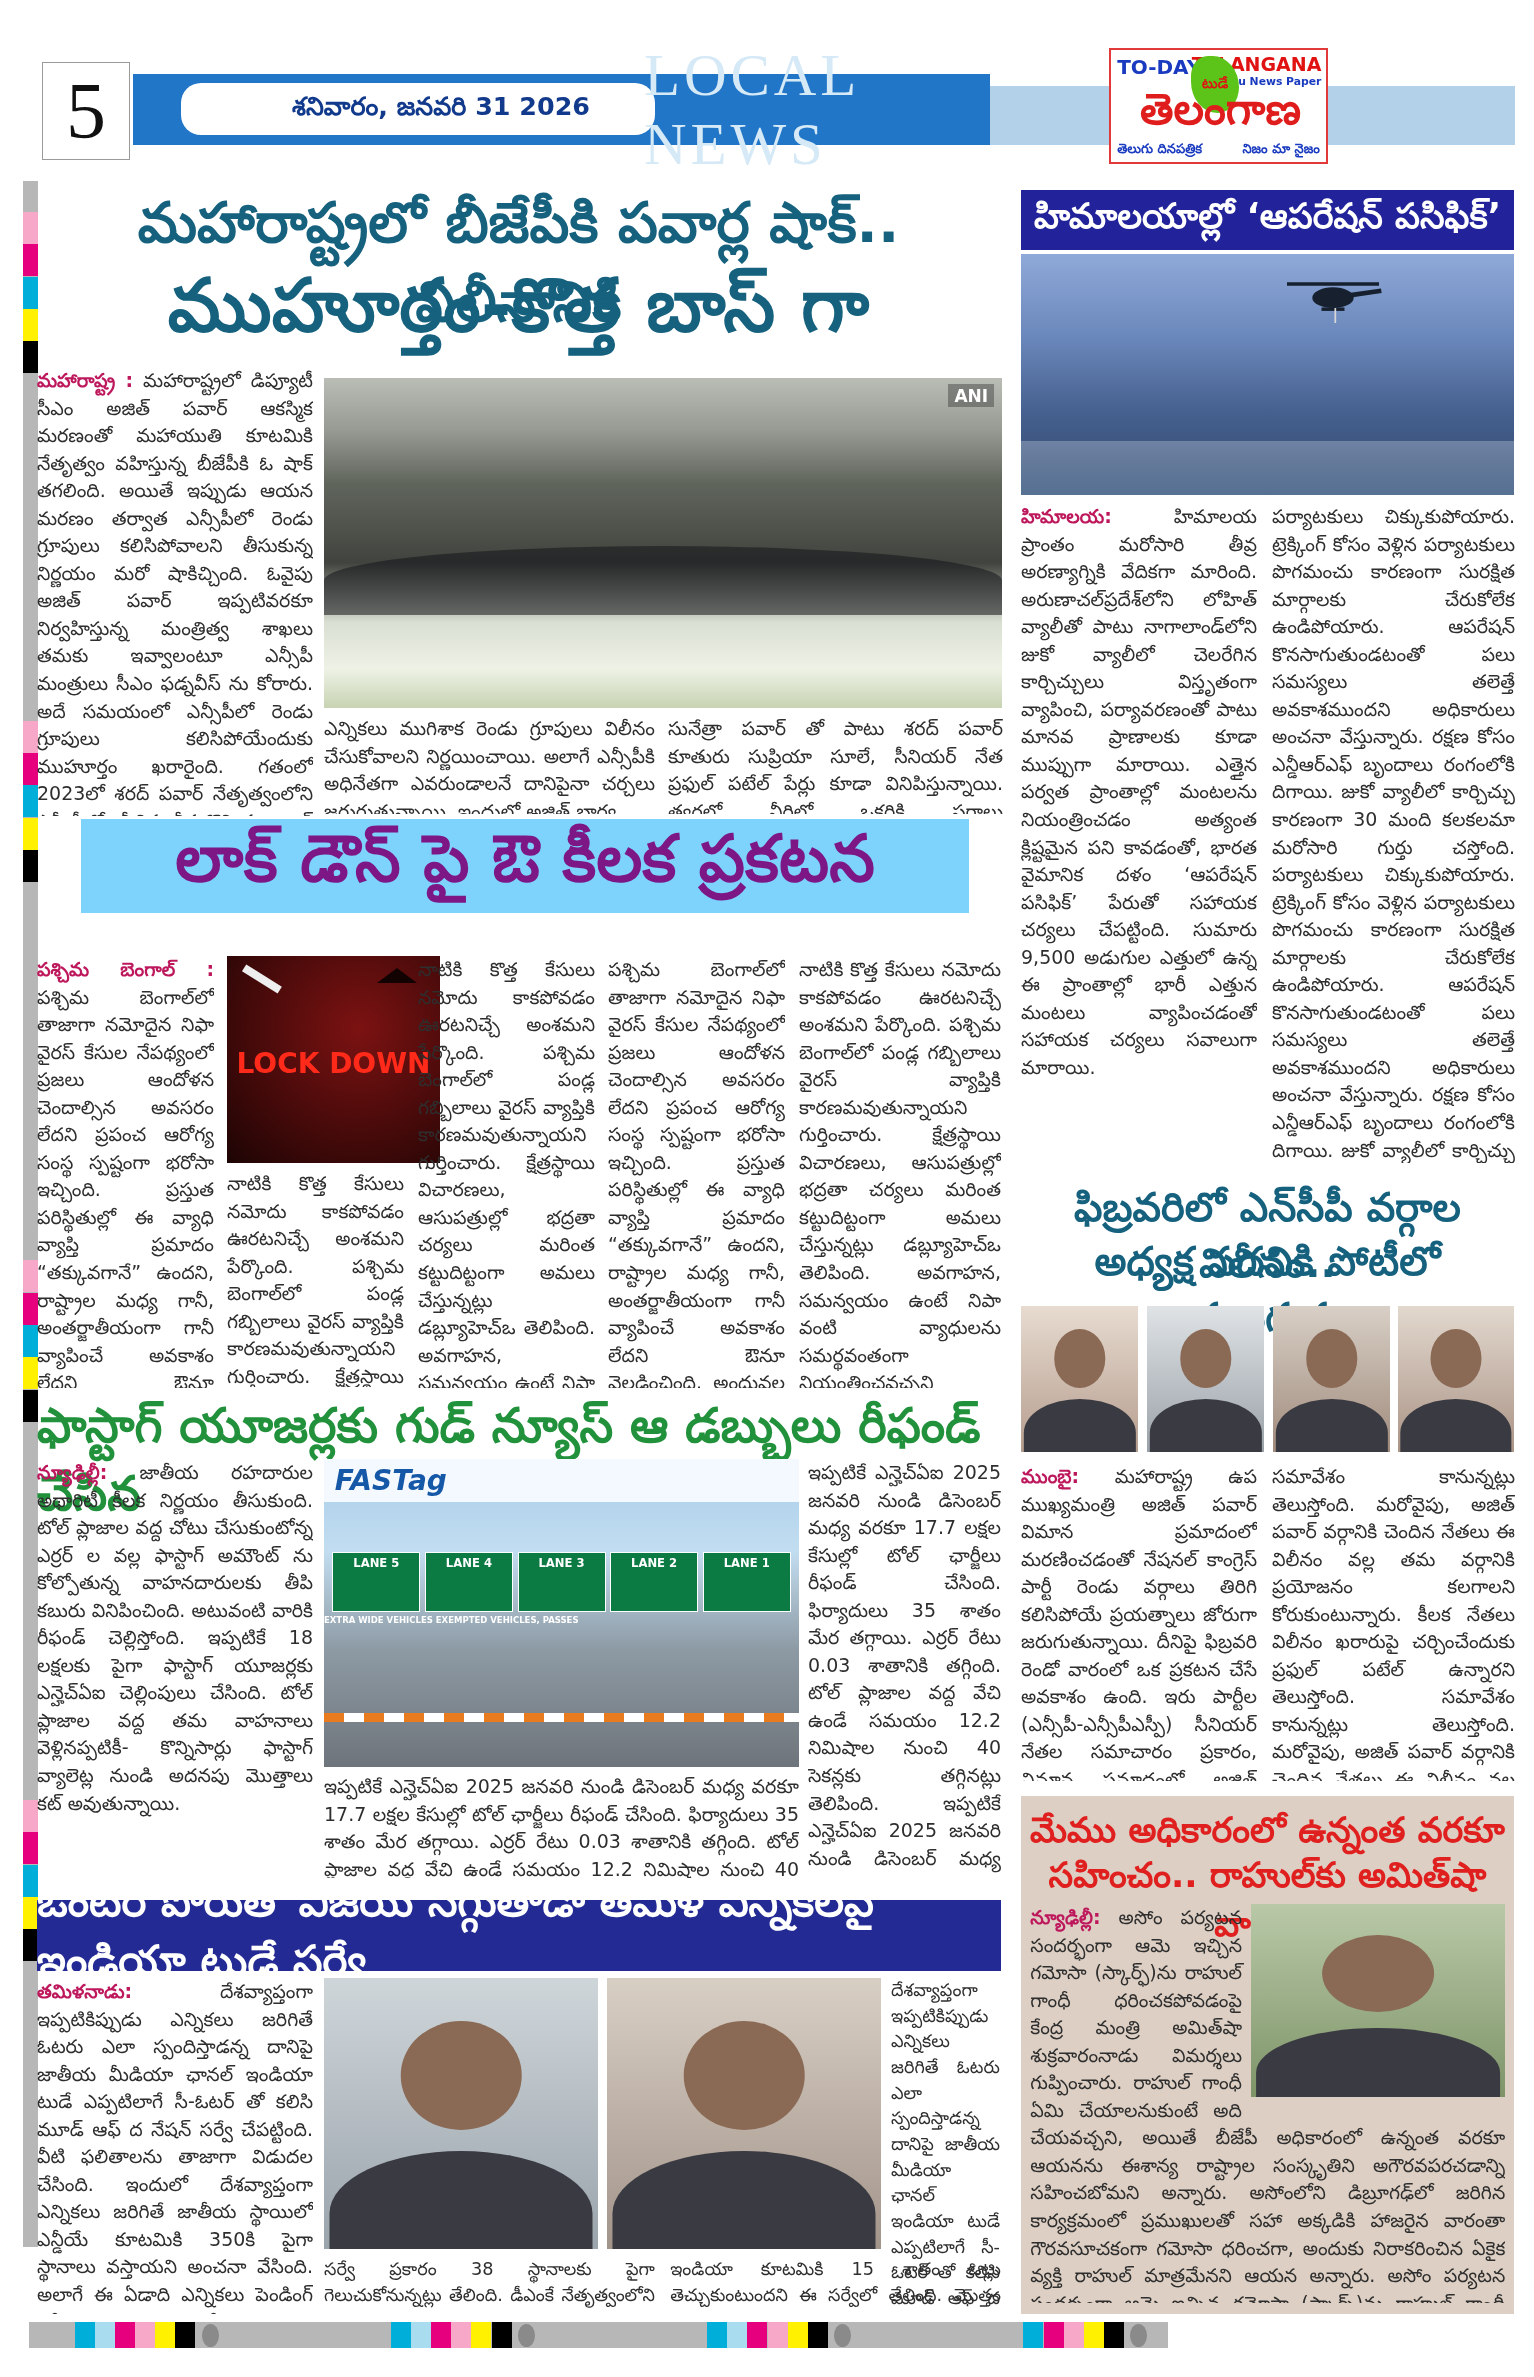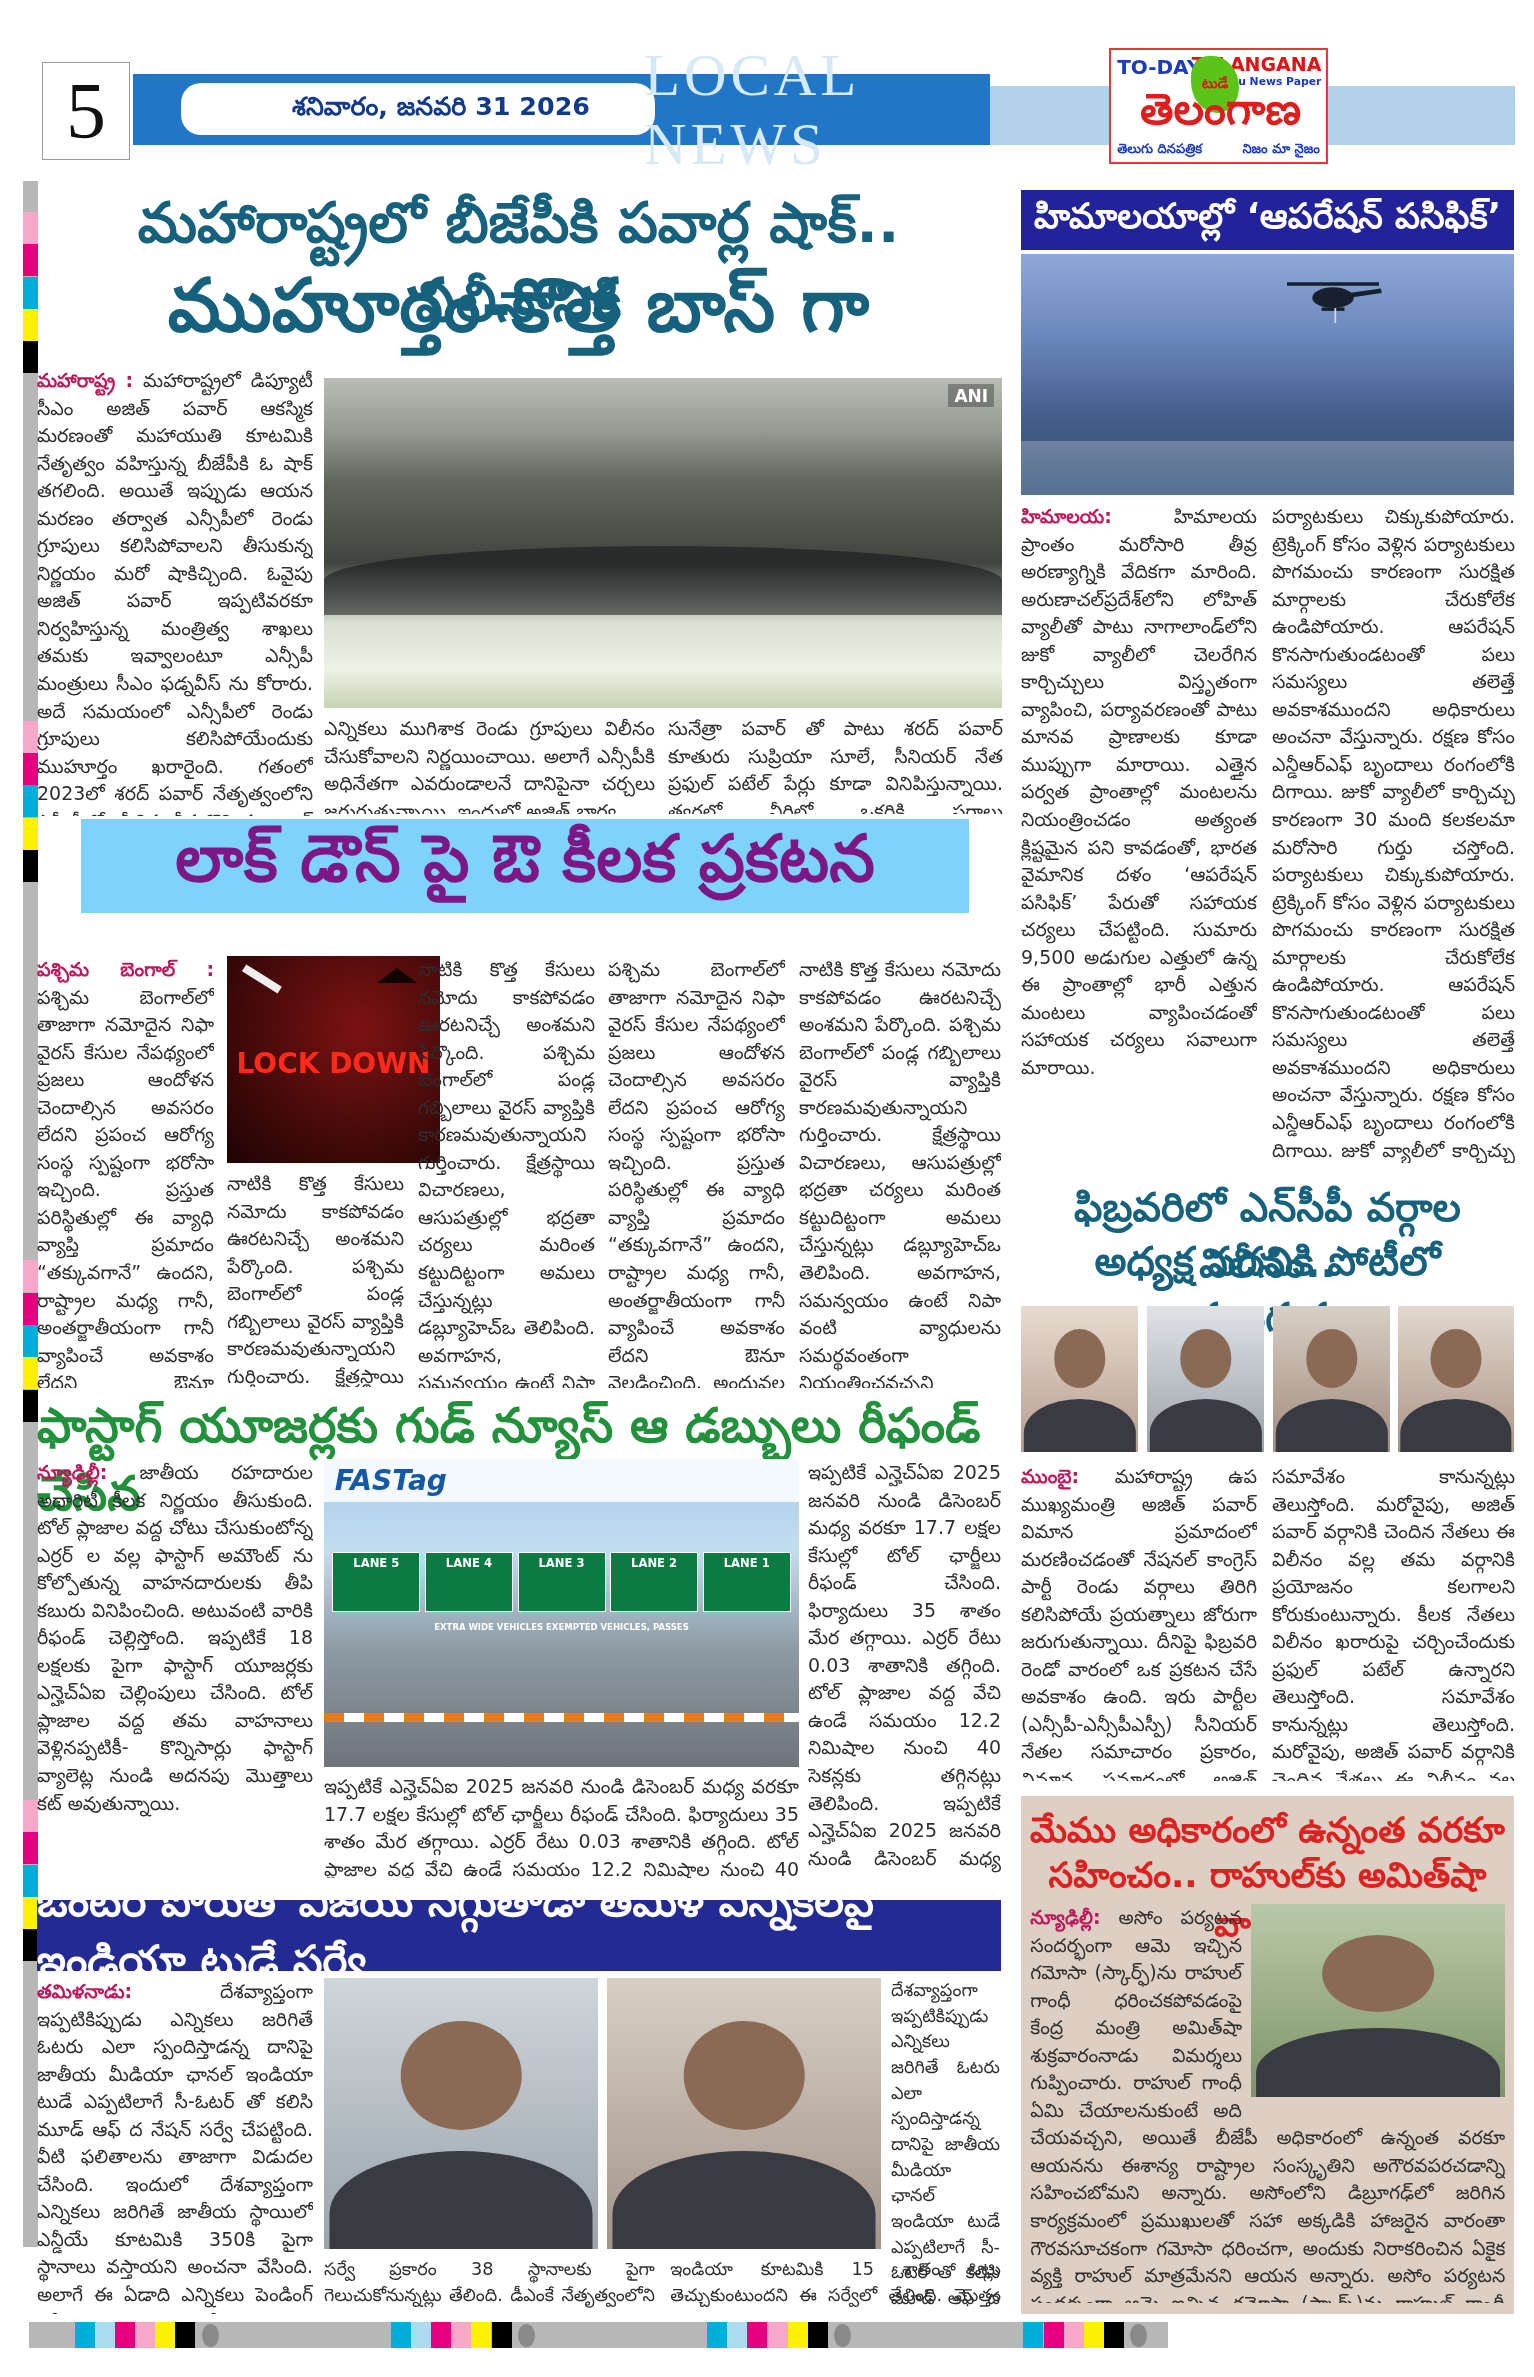--- a/index.html
+++ b/index.html
@@ -126,21 +126,21 @@
     <div class="abs" style="left:0;top:0;width:100%;height:43px;background:#f4f9ff;display:flex;align-items:center;padding-left:10.8px;box-sizing:border-box;">
       <span style="font-size:28px;font-weight:bold;font-style:italic;color:#1558a7;">FASTag</span>
     </div>
     <div class="abs" style="left:0;top:93px;width:100%;height:60px;display:flex;gap:4.6px;justify-content:center;">
       <div style="background:#0b7b43;border:1.5px solid #fff;color:#fff;width:86px;text-align:center;font-size:11.6px;font-weight:bold;padding-top:3.1px;"><span>LANE 5</span></div>
       <div style="background:#0b7b43;border:1.5px solid #fff;color:#fff;width:86px;text-align:center;font-size:11.6px;font-weight:bold;padding-top:3.1px;"><span>LANE 4</span></div>
       <div style="background:#0b7b43;border:1.5px solid #fff;color:#fff;width:86px;text-align:center;font-size:11.6px;font-weight:bold;padding-top:3.1px;"><span>LANE 3</span></div>
       <div style="background:#0b7b43;border:1.5px solid #fff;color:#fff;width:86px;text-align:center;font-size:11.6px;font-weight:bold;padding-top:3.1px;"><span>LANE 2</span></div>
       <div style="background:#0b7b43;border:1.5px solid #fff;color:#fff;width:86px;text-align:center;font-size:11.6px;font-weight:bold;padding-top:3.1px;"><span>LANE 1</span></div>
     </div>
-    <div class="abs" style="left:0;top:156px;width:100%;text-align:center;color:#fff;font-size:8.5px;font-weight:bold;margin-top:7px;">EXTRA WIDE VEHICLES EXEMPTED VEHICLES, PASSES</div>
+    <div class="abs" style="left:0;top:156px;width:100%;color:#fff;font-size:8.5px;font-weight:bold;">EXTRA WIDE VEHICLES EXEMPTED VEHICLES, PASSES</div>
     <div class="abs" style="left:0;bottom:45px;width:100%;height:9.3px;background:repeating-linear-gradient(90deg,#e87b1e 0 20px,#fff 20px 40px);"></div>
   </div>
 
   <div class="bt" style="left:324px;top:1773px;width:475px;height:105px;">ఇప్పటికే ఎన్హెచ్ఏఐ 2025 జనవరి నుండి డిసెంబర్ మధ్య వరకూ 17.7 లక్షల కేసుల్లో టోల్ ఛార్జీలు రీఫండ్ చేసింది. ఫిర్యాదులు 35 శాతం మేర తగ్గాయి. ఎర్రర్ రేటు 0.03 శాతానికి తగ్గింది. టోల్ ప్లాజాల వద్ద వేచి ఉండే సమయం 12.2 నిమిషాల నుంచి 40 సెకన్లకు తగ్గినట్లు తెలిపింది.</div>
   <div class="bt" style="left:808px;top:1459px;width:193px;height:419px;">ఇప్పటికే ఎన్హెచ్ఏఐ 2025 జనవరి నుండి డిసెంబర్ మధ్య వరకూ 17.7 లక్షల కేసుల్లో టోల్ ఛార్జీలు రీఫండ్ చేసింది. ఫిర్యాదులు 35 శాతం మేర తగ్గాయి. ఎర్రర్ రేటు 0.03 శాతానికి తగ్గింది. టోల్ ప్లాజాల వద్ద వేచి ఉండే సమయం 12.2 నిమిషాల నుంచి 40 సెకన్లకు తగ్గినట్లు తెలిపింది. ఇప్పటికే ఎన్హెచ్ఏఐ 2025 జనవరి నుండి డిసెంబర్ మధ్య వరకూ 17.7 లక్షల కేసుల్లో టోల్ ఛార్జీలు రీఫండ్ చేసింది. ఫిర్యాదులు 35 శాతం మేర తగ్గాయి. ఎర్రర్ రేటు 0.03 శాతానికి తగ్గింది. టోల్ ప్లాజాల వద్ద వేచి ఉండే సమయం 12.2 నిమిషాల నుంచి 40 సెకన్లకు తగ్గినట్లు తెలిపింది.</div>
 
   <div class="abs band" style="left:37px;top:1900px;width:964px;height:71px;background:#232a94;font-size:42px;">ఒంటరి పోరుతో విజయ్ నెగ్గుతాడా తమిళ ఎన్నికలపై ఇండియా టుడే సర్వే</div>
 
   <div class="bt" style="left:37px;top:1978px;width:276px;height:336px;">
     <span class="dl">తమిళనాడు:</span>

